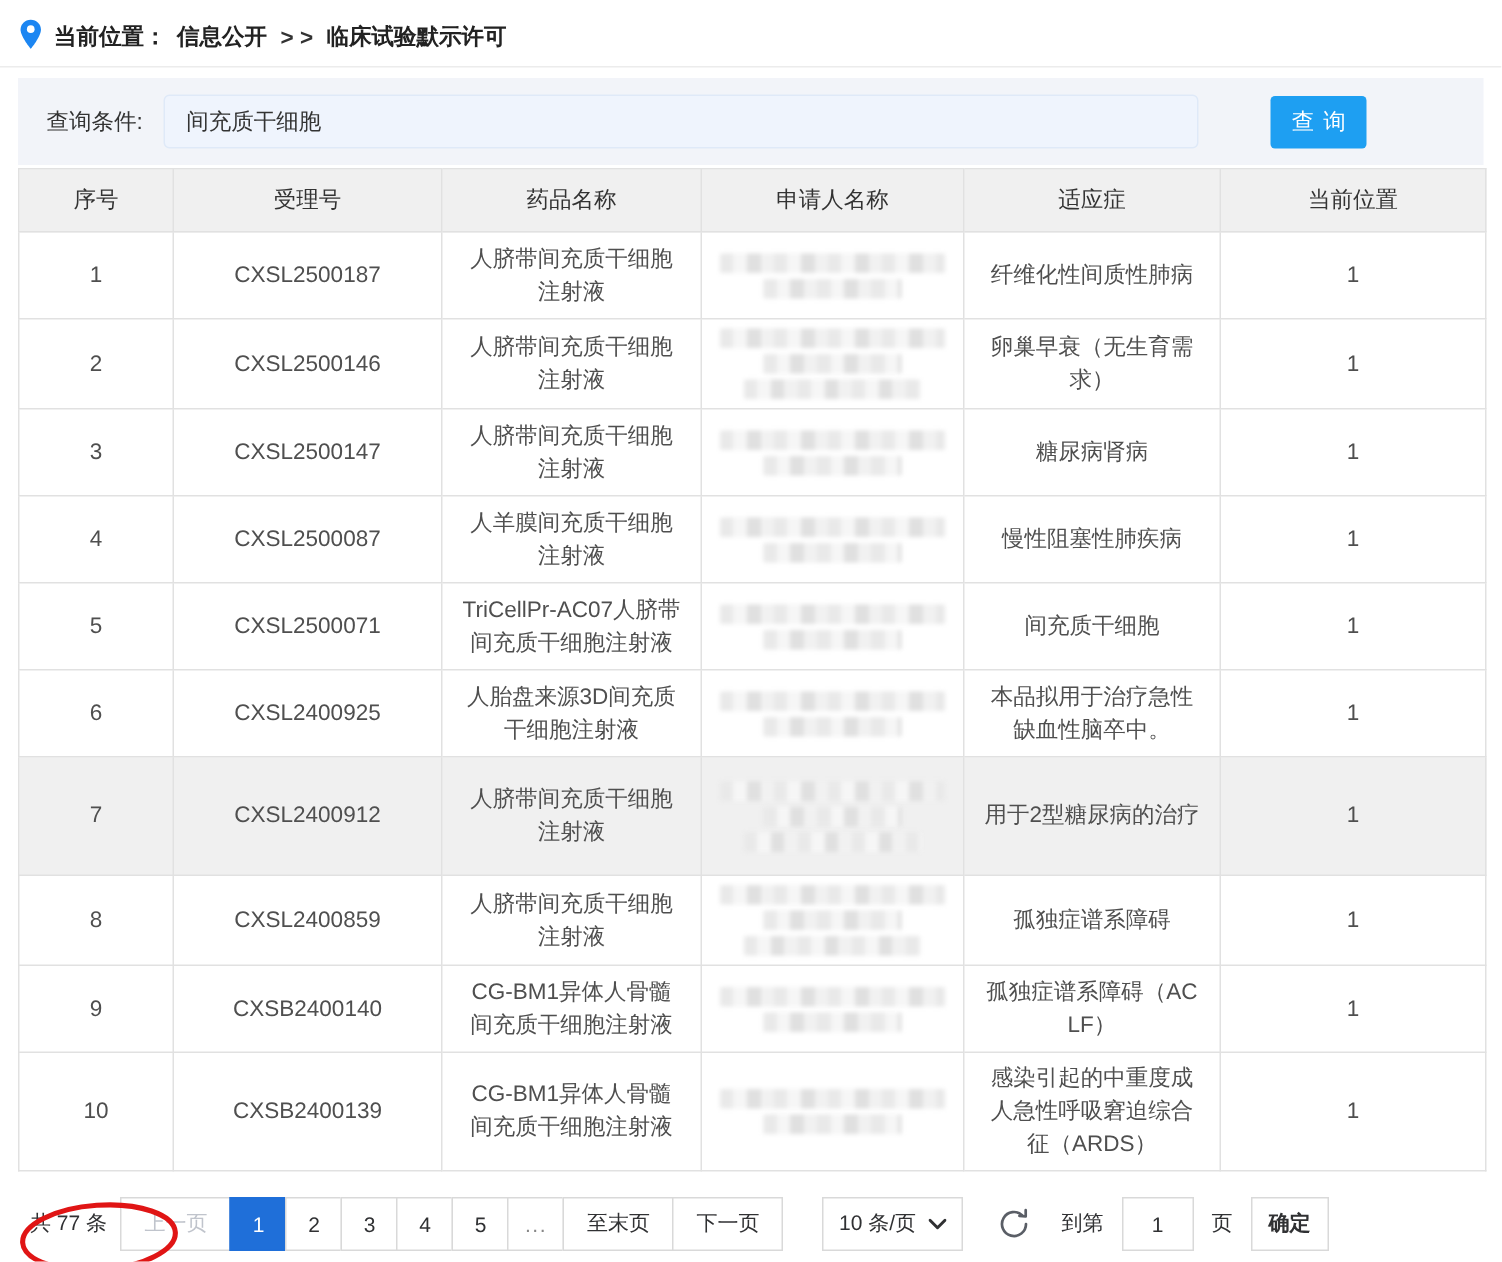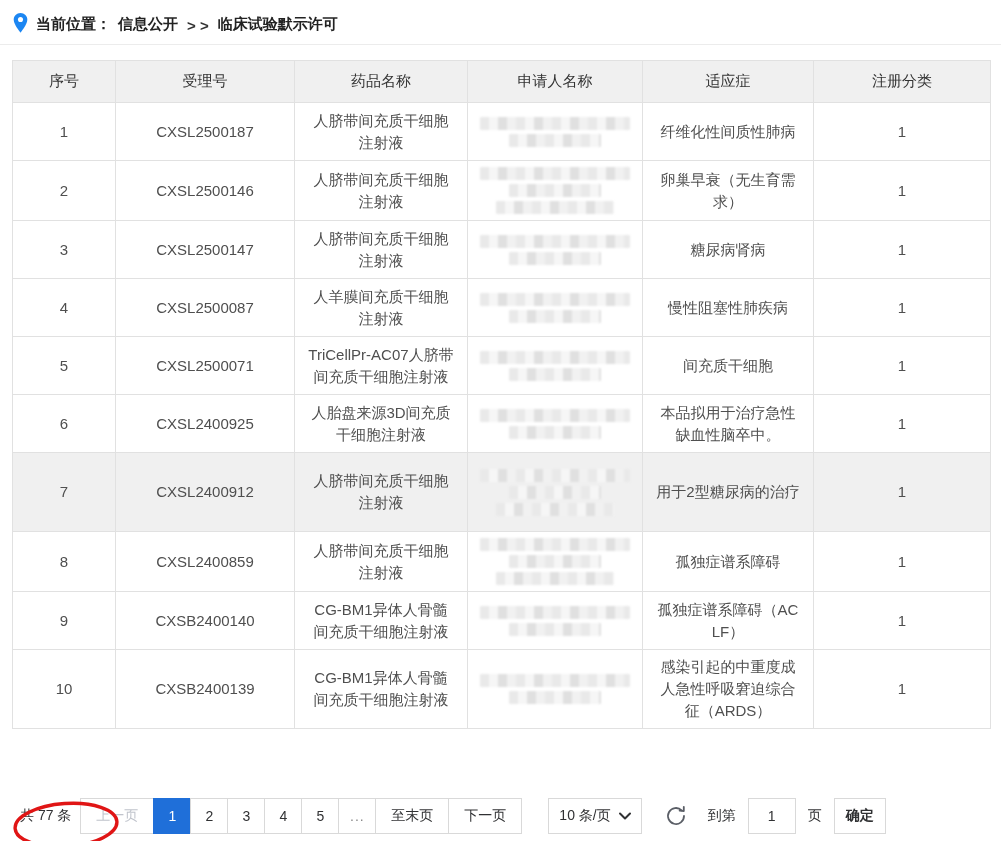--- a/index.html
+++ b/index.html
@@ -20,21 +20,21 @@
   .search-label { margin-left: 19px; font-size: 15px; color: #333; }
   .search-input { margin-left: 14px; width: 690px; height: 36px;
     background: #eff4fd; border: 1px solid #dfe9f8; border-radius: 4px;
     padding: 0 14px; font-size: 15px; color: #333; outline: none;
     font-family: inherit; }
   .search-btn { margin-left: 48px; width: 64px; height: 35px; border: none;
     border-radius: 3px; background: #1e9ff2; color: #fff; font-size: 15px;
     letter-spacing: 6px; padding-left: 6px; cursor: pointer; font-family: inherit; }
 
   
-  table.results { margin: 15px 12px 0 12px; width: 978px; border-collapse: collapse;
+  table.results { margin: 2px 12px 0 12px; width: 978px; border-collapse: collapse;
     table-layout: fixed; }
   table.results th, table.results td { border: 1px solid #e1e1e1;
     text-align: center; vertical-align: middle; font-weight: normal; }
   table.results th { height: 42px; background: #f0f0f0; color: #333;
     font-size: 15px; }
   table.results td { height: 58px; color: #4f4f4f; font-size: 15px;
     line-height: 1.45; padding: 6px 13px; word-break: break-all; }
   tr.highlight td { background: #f0f0f0; }
   tr.tall td { height: 79px; }
 
@@ -79,38 +79,43 @@
     <svg class="pin" viewBox="0 0 24 30">
       <path d="M12 1C6.5 1 2.4 5.2 2.4 10.4c0 6.8 9.6 18.2 9.6 18.2s9.6-11.4 9.6-18.2C21.6 5.2 17.5 1 12 1z" fill="#1c86f2"></path>
       <circle cx="12" cy="10" r="3.6" fill="#fff"></circle>
     </svg>
     <span>当前位置：</span>
     <span>信息公开</span>
     <span class="sep">&gt; &gt;</span>
     <span>临床试验默示许可</span>
   </div>
 
+  <div class="search-panel">
+    <span class="search-label">查询条件:</span>
+    <input class="search-input" type="text" value="间充质干细胞" style="">
+    <button class="search-btn">查询</button>
+  </div>
 
   <table class="results">
     <colgroup>
       <col style="width:103px">
         <col style="width:179px">
         <col style="width:173px">
       <col style="width:175px">
         <col style="width:171px">
         <col style="width:177px">
     </colgroup>
     <thead>
       <tr>
         <th>序号</th>
         <th>受理号</th>
         <th>药品名称</th>
         <th>申请人名称</th>
         <th>适应症</th>
-        <th>注册分类</th>
+        <th>当前位置</th>
       </tr>
     </thead>
     <tbody>
         <tr>
       <td>1</td>
       <td>CXSL2500187</td>
       <td>人脐带间充质干细胞注射液</td>
       <td>
         <div class="redact">
               <div class="redact-bar" style="width: 150px;"></div>

